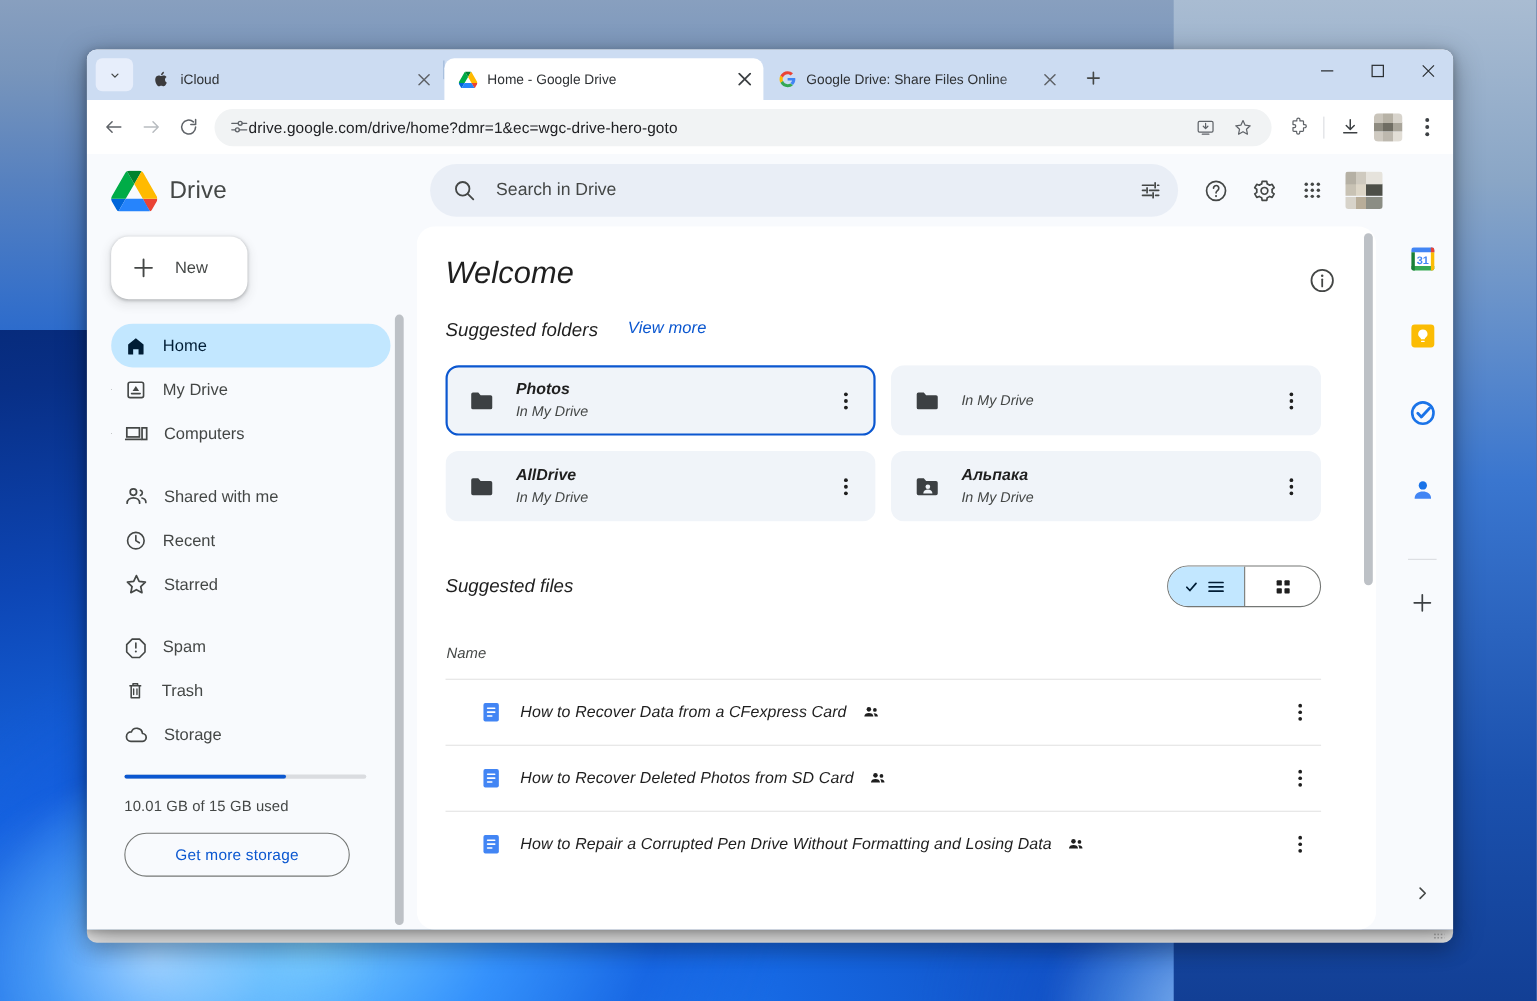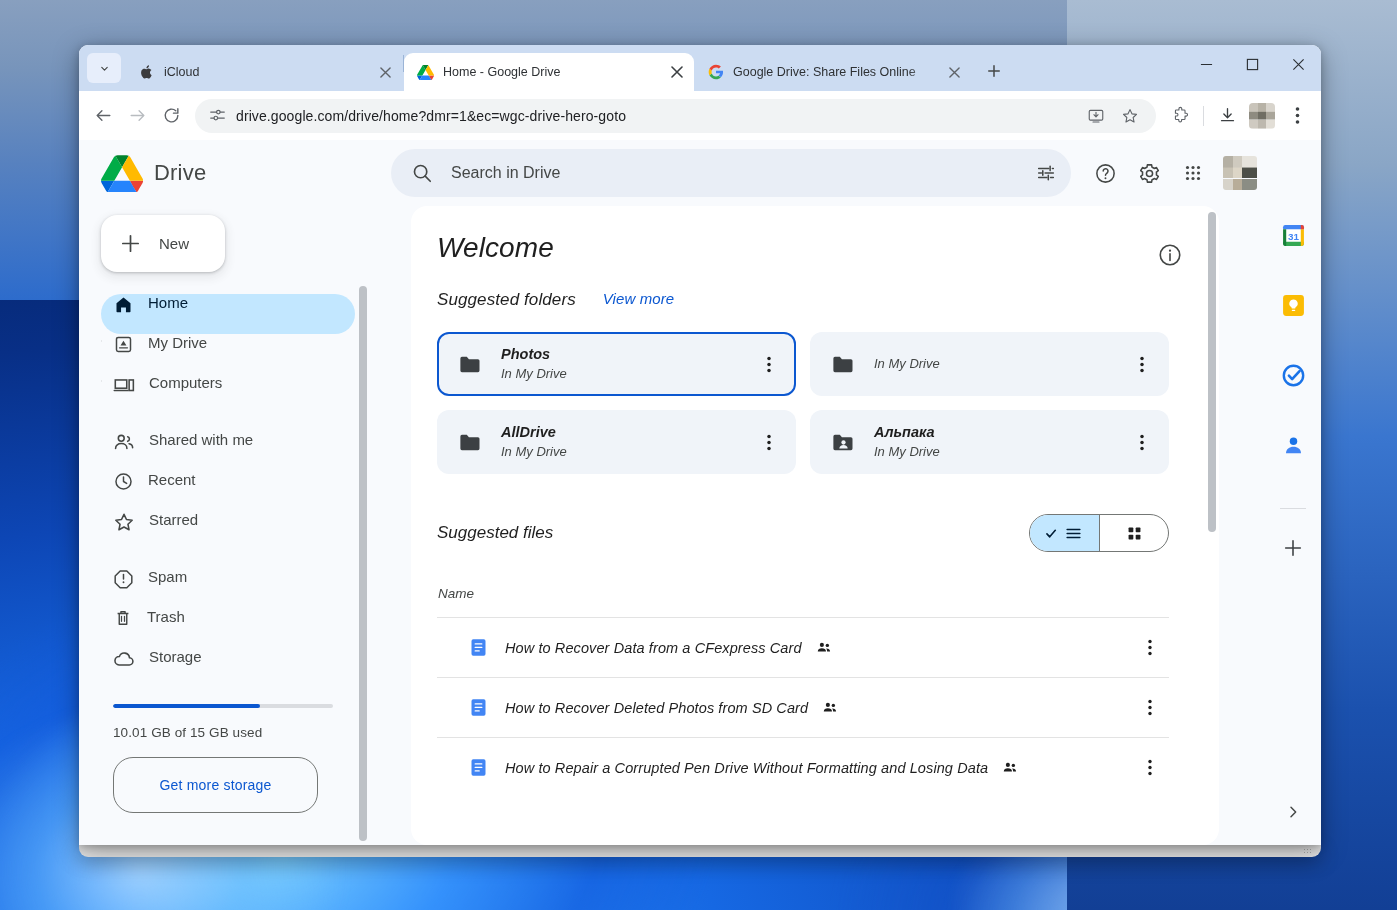--- a/index.html
+++ b/index.html
@@ -103,21 +103,21 @@
   .wc { width: 46px; height: 38px; display: flex; align-items: center; justify-content: center; cursor: pointer; }
 
   
   .toolbar {
     height: 49px; background: #fff; display: flex; align-items: center;
     padding: 0 8px; gap: 2px; position: relative;
   }
   .tbtn { width: 32px; height: 32px; border-radius: 50%; display: flex; align-items:center; justify-content:center; cursor: pointer; flex:none;}
   .omnibox {
     flex: 1; height: 34px; background: #f1f3f4; border-radius: 17px;
-    display: flex; align-items: center; gap: 10px; padding: 0 10px 0 14px;
+    display: flex; align-items: center; padding: 0 10px 0 14px;
     margin: 0 6px; min-width: 0;
   }
   .omnibox .url {
     flex: 1; font-size: 14px; color: #202124; white-space: nowrap; overflow: hidden;
     letter-spacing: .1px;
   }
   .omniicons { display: flex; align-items: center; gap: 2px; }
   .profilechip {
     width: 26px; height: 26px; border-radius: 4px; flex:none; margin: 0 4px;
     background-image:
@@ -149,50 +149,50 @@
     width: 34px; height: 34px; border-radius: 3px; margin: 0 10px 0 6px; flex:none; cursor:pointer;
     background-image:
       linear-gradient(90deg,#b5b0a4 0 28%, #cfcabf 28% 56%, #e6e3dc 56% 100%),
       linear-gradient(90deg,#c8c2b4 0 28%, #ddd6c7 28% 56%, #4d4f48 56% 100%),
       linear-gradient(90deg,#d7d3ca 0 28%, #b8ad99 28% 56%, #8b8d84 56% 100%);
     background-size: 100% 34%, 100% 33%, 100% 33%;
     background-position: 0 0, 0 50%, 0 100%;
     background-repeat: no-repeat;
   }
 
-  .drivebody { flex: 1; display: flex; min-height: 0; gap: 32px; }
+  .drivebody { flex: 1; display: flex; min-height: 0; }
 
   
   .sidebar { width: 300px; flex: none; position: relative; padding-left: 22px; display:flex; flex-direction:column; min-height:0;}
   .newbtn {
     width: 124px; height: 57px; margin: 9px 0 22px 0; background: #fff;
     border-radius: 16px; box-shadow: 0 1px 3px rgba(60,64,67,.3), 0 4px 8px 3px rgba(60,64,67,.08);
     display: flex; align-items: center; gap: 17px; padding-left: 18px; cursor: pointer; flex:none;
   }
   .newbtn .nlabel { font-size: 15px; color: #444746; }
   .navlist { flex:1; min-height:0; overflow:hidden; padding-right: 24px;}
   .navitem {
-    height: 40px; display: flex; align-items: flex-start; gap: 14px;
+    height: 40px; display: flex; align-items: center; gap: 14px;
     border-radius: 20px; padding-left: 12px; cursor: pointer; position: relative;
     margin-bottom: 0;
   }
   .navitem.active { background: #c2e7ff; }
   .navitem .nlbl { font-size: 15px; color: #444746; }
   .navitem.active .nlbl { color: #001d35; font-weight: 500; }
   .navitem .caret {
     position: absolute; left: -8px; width: 14px; height: 14px;
     display: flex; align-items: center; justify-content: center;
   }
   .navgap { height: 17px; }
   .storagewrap { padding: 16px 40px 0 12px; flex:none;}
   .sbar { width: 220px; height: 4px; border-radius: 2px; background: #dadce0; overflow: hidden; }
   .sbar i { display: block; height: 100%; background: #0b57d0; border-radius: 2px; }
   .susage { font-size: 13.5px; color: #444746; margin-top: 17px; letter-spacing:.1px;}
   .getmore {
-    margin-top: 17px; height: 56px; width: 205px; border: 1px solid #747775;
+    margin-top: 17px; height: 40px; width: 205px; border: 1px solid #747775;
     border-radius: 20px; display: flex; align-items: center; justify-content: center;
     font-size: 14px; color: #0b57d0; cursor: pointer; letter-spacing:.2px;
   }
   .sidescroll {
     position: absolute; right: 12px; top: 80px; width: 8px; bottom: 4px;
     border-radius: 4px; background: #bdc1c6; cursor: pointer;
   }
 
   
   .mainwrap { flex: 1; min-width: 0; padding: 0 14px 0 0; display: flex; }

